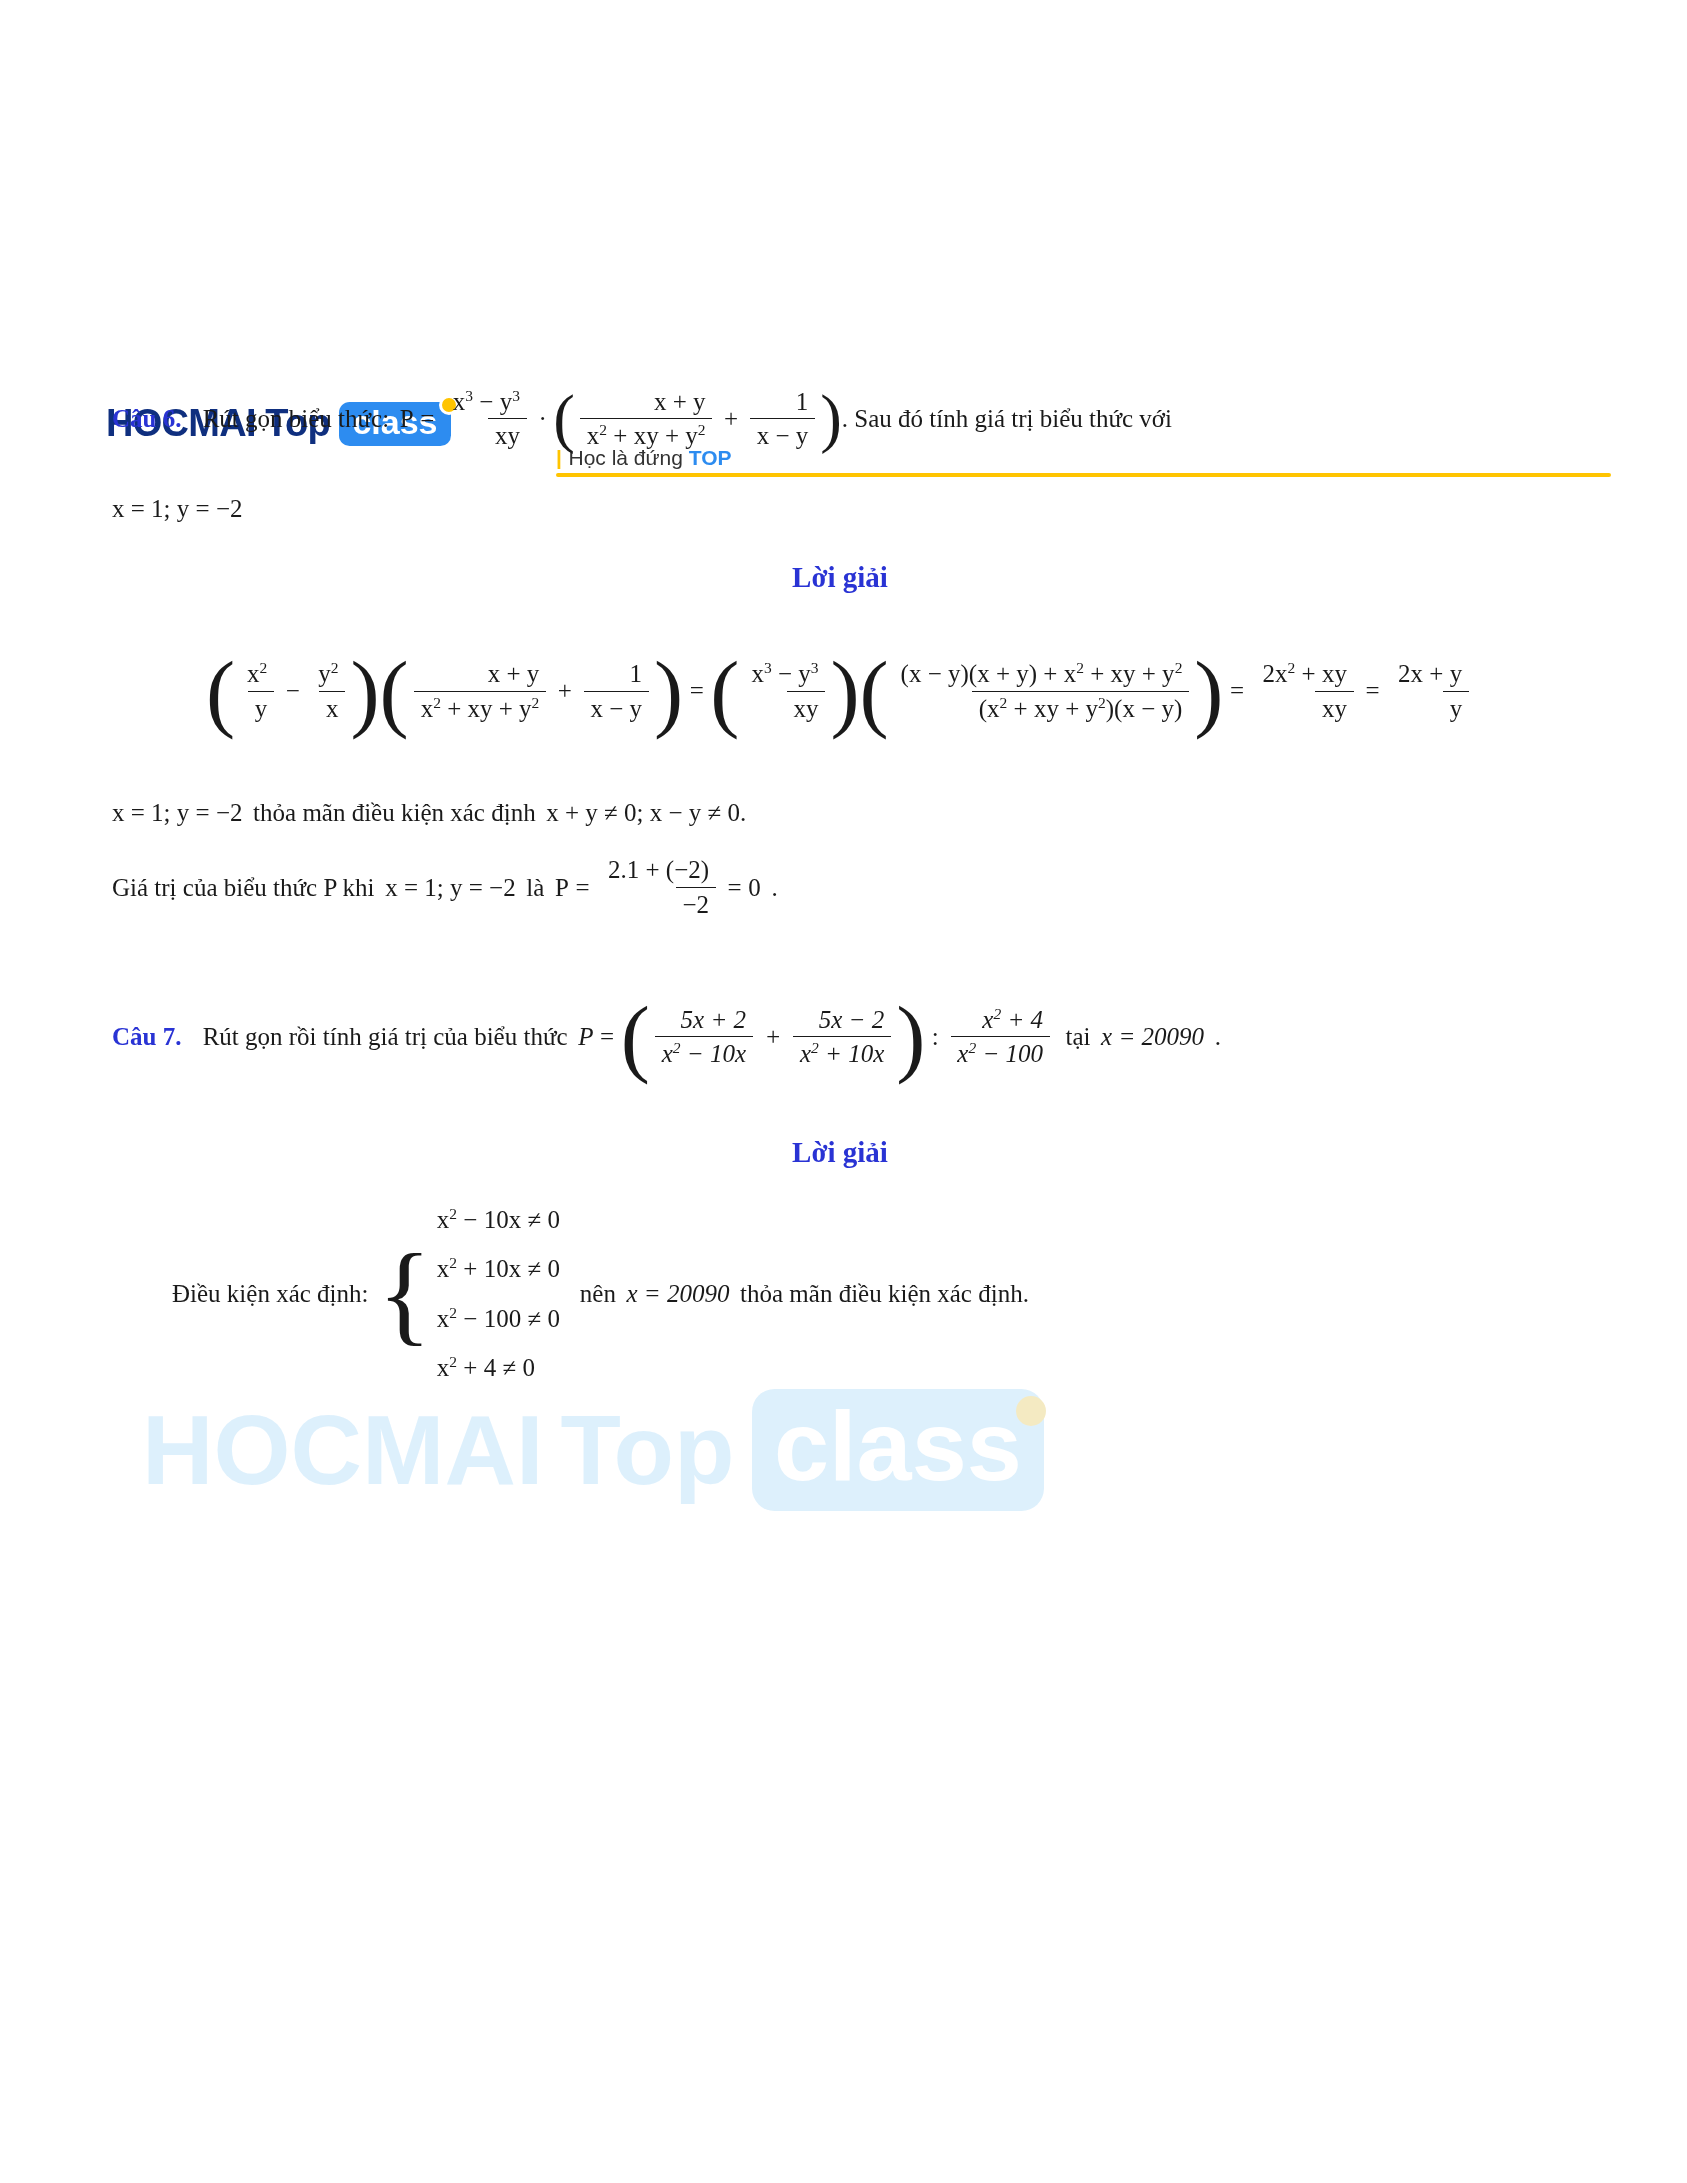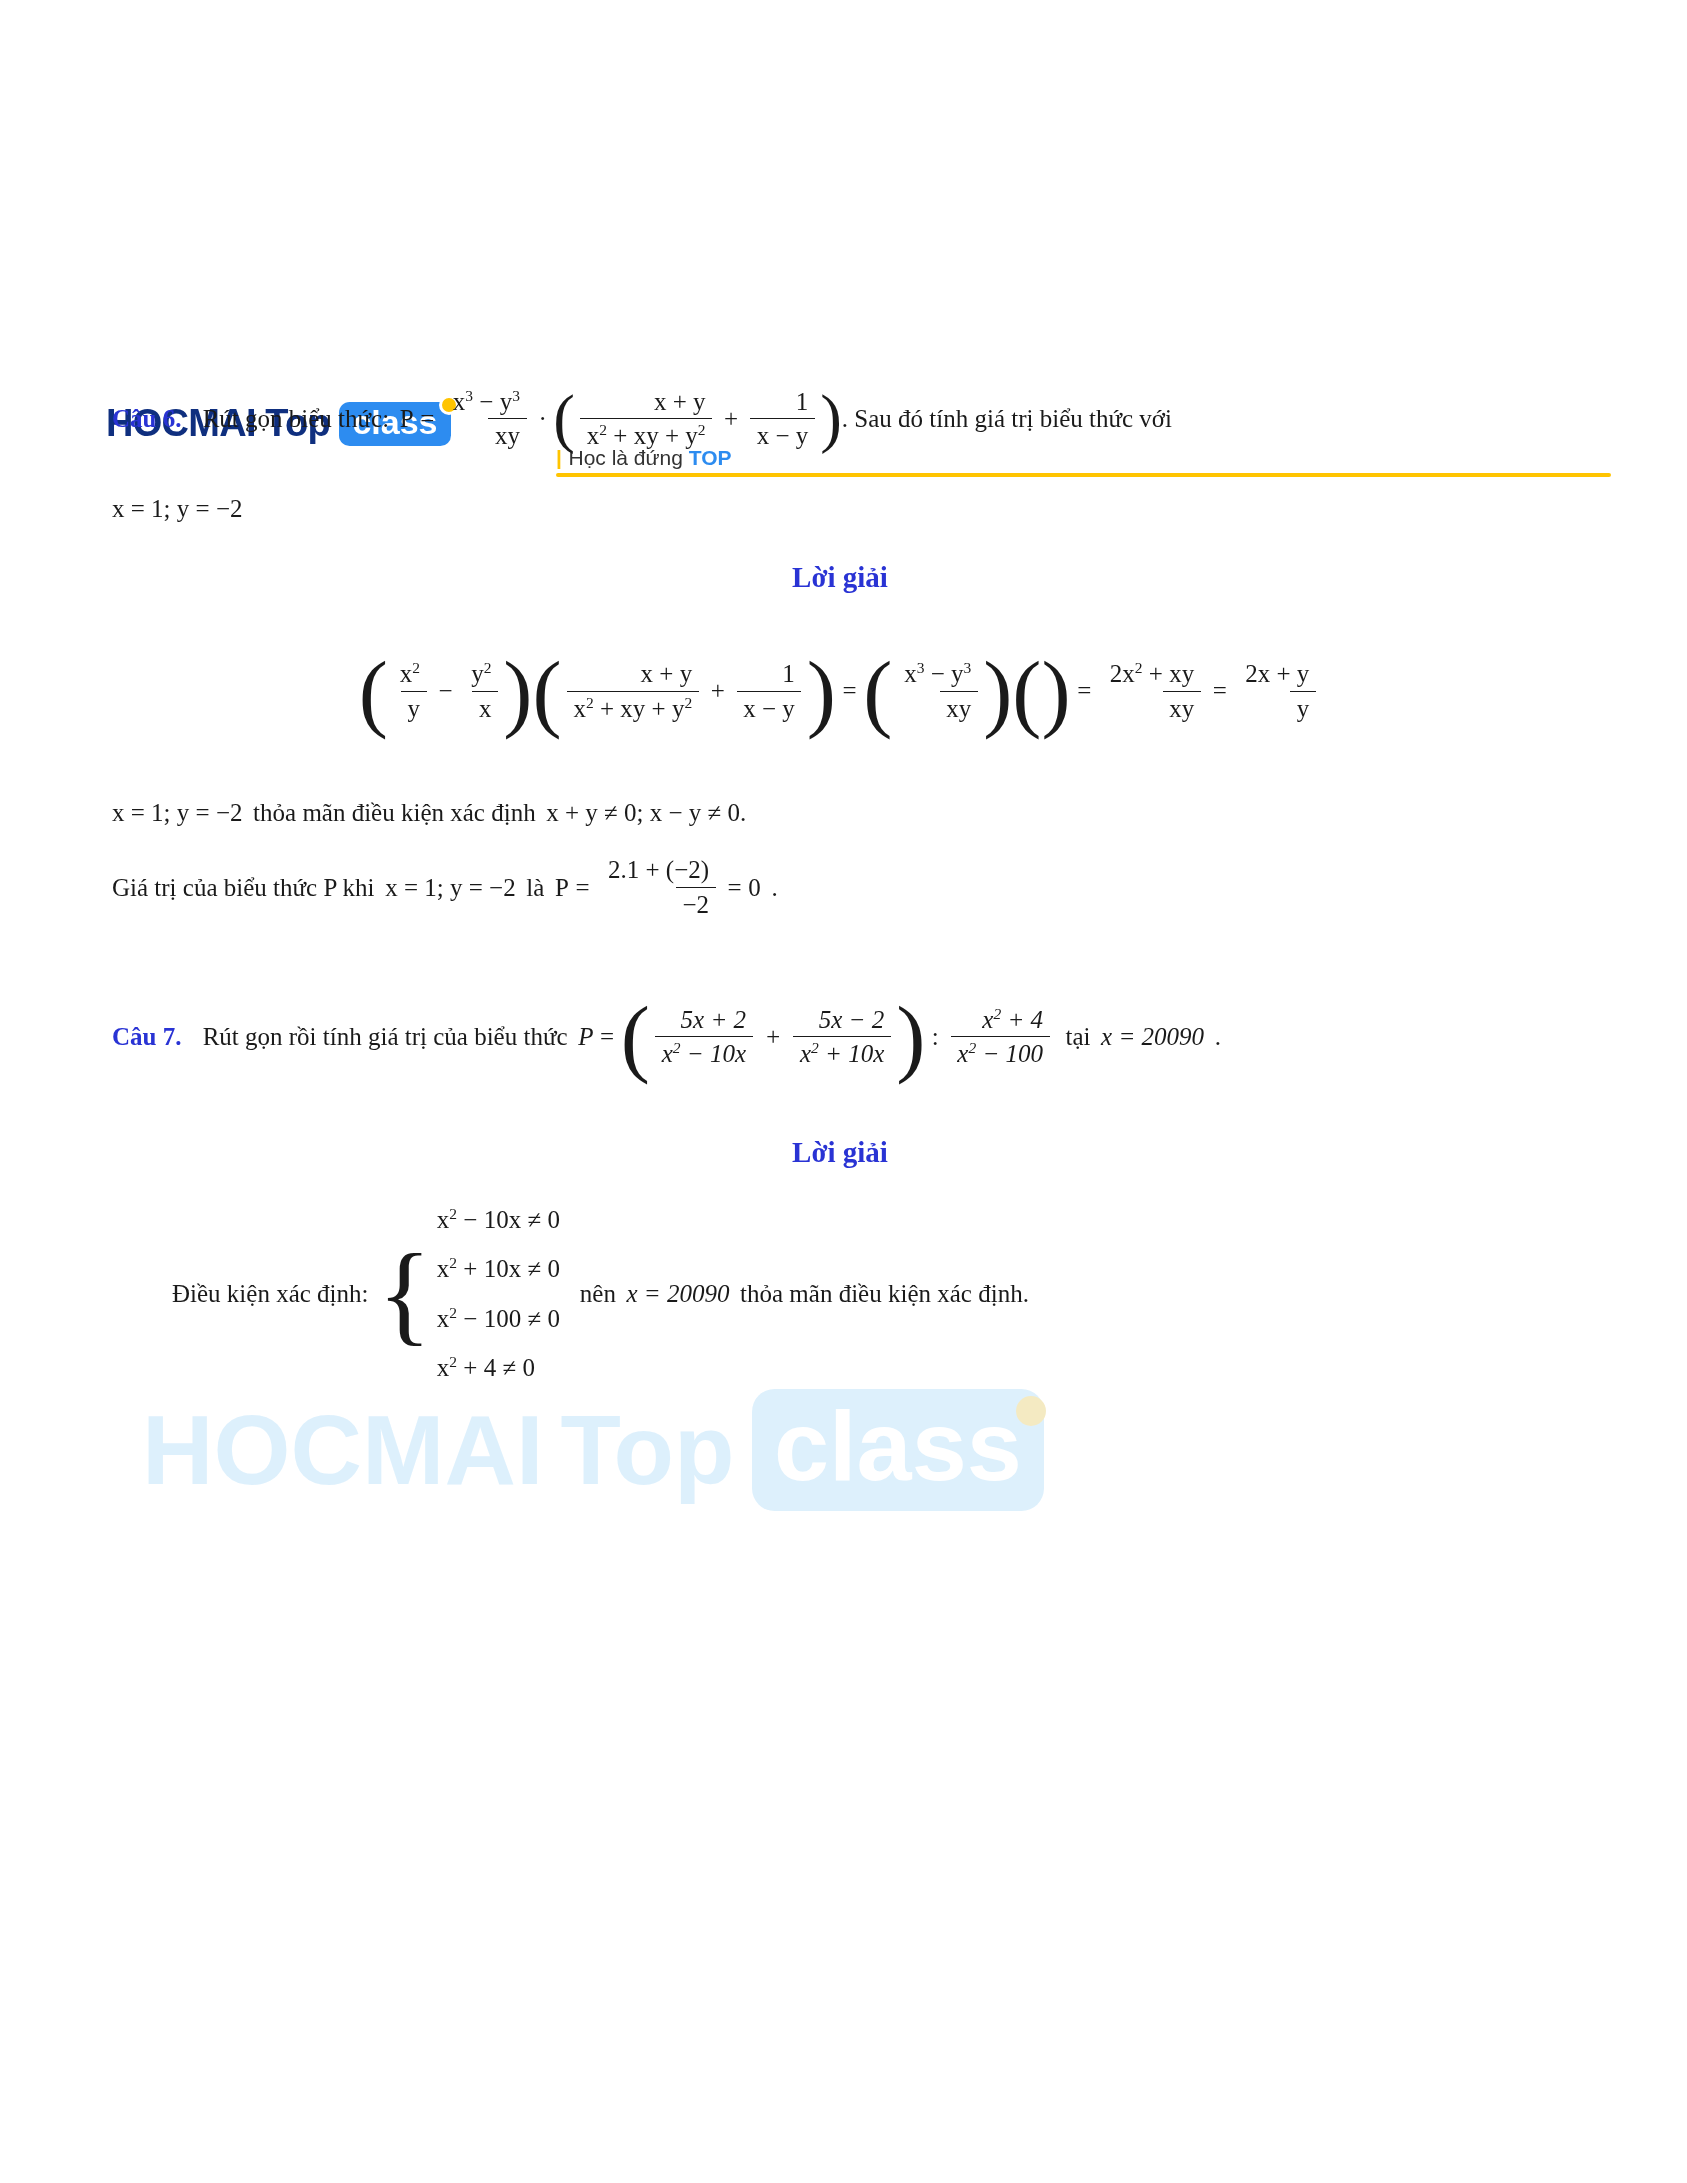--- a/index.html
+++ b/index.html
@@ -322,20 +322,24 @@
         <span class="pl">(</span>
         <span class="frac">
           <span class="num"><span>x</span><sup class="e">3</sup> <span>−</span> <span>y</span><sup class="e">3</sup></span>
           <span class="den">xy</span>
         </span>
         <span class="pr">)</span>
       </span>
 
       <span class="paren big2">
         <span class="pl">(</span>
+        <span class="frac">
+          <span class="num"><span>(x − y)(x + y) + x</span><sup class="e">2</sup> <span>+ xy + y</span><sup class="e">2</sup></span>
+          <span class="den"><span>(x</span><sup class="e">2</sup> <span>+ xy + y</span><sup class="e">2</sup><span>)(x − y)</span></span>
+        </span>
         <span class="pr">)</span>
       </span>
 
       <span class="op">=</span>
 
       <span class="frac">
         <span class="num"><span>2x</span><sup class="e">2</sup> <span>+ xy</span></span>
         <span class="den">xy</span>
       </span>
 

